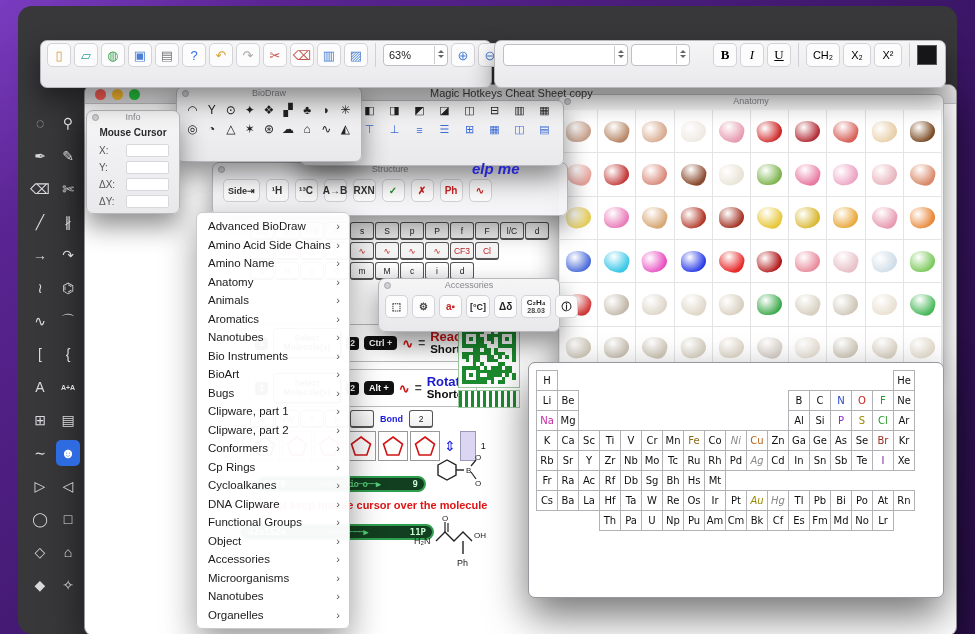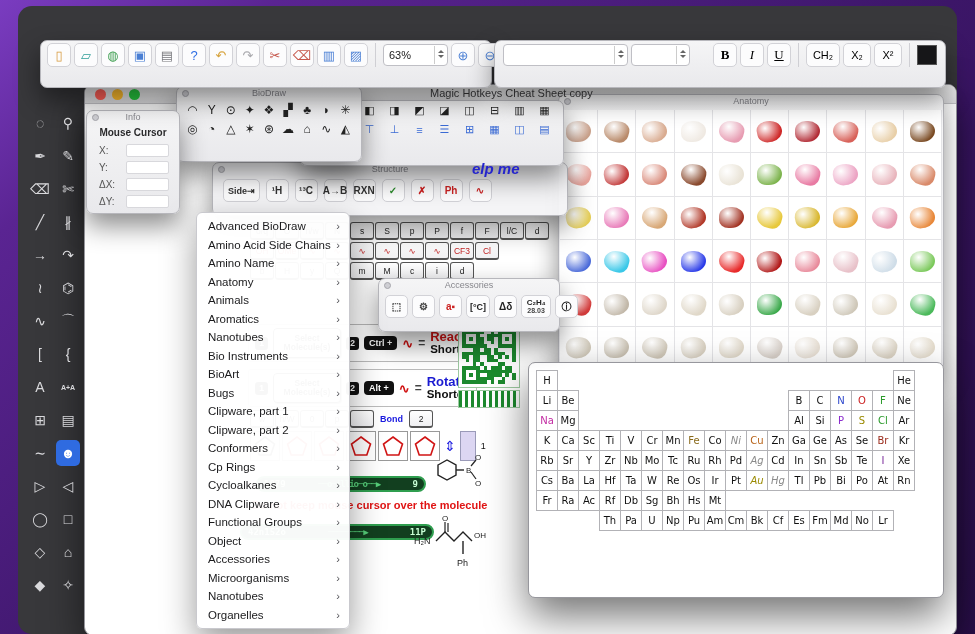--- a/index.html
+++ b/index.html
@@ -785,58 +785,58 @@
         <div class="pcell" style="color: rgb(138, 138, 138); font-style: italic;">Ag</div>
         <div class="pcell">Cd</div>
         <div class="pcell">In</div>
         <div class="pcell">Sn</div>
         <div class="pcell">Sb</div>
         <div class="pcell">Te</div>
         <div class="pcell" style="color: rgb(122, 42, 154);">I</div>
         <div class="pcell">Xe</div>
       </div>
       <div class="prow-el">
+        <div class="pcell">Fr</div>
+        <div class="pcell">Ra</div>
+        <div class="pcell">Ac</div>
+        <div class="pcell">Rf</div>
+        <div class="pcell">Db</div>
+        <div class="pcell">Sg</div>
+        <div class="pcell">Bh</div>
+        <div class="pcell">Hs</div>
+        <div class="pcell">Mt</div>
+        <div class="pcell empty"></div>
+        <div class="pcell empty"></div>
+        <div class="pcell empty"></div>
+        <div class="pcell empty"></div>
+        <div class="pcell empty"></div>
+        <div class="pcell empty"></div>
+        <div class="pcell empty"></div>
+        <div class="pcell empty"></div>
+        <div class="pcell empty"></div>
+      </div>
+      <div class="prow-el">
         <div class="pcell">Cs</div>
         <div class="pcell">Ba</div>
         <div class="pcell">La</div>
         <div class="pcell">Hf</div>
         <div class="pcell">Ta</div>
         <div class="pcell">W</div>
         <div class="pcell">Re</div>
         <div class="pcell">Os</div>
         <div class="pcell">Ir</div>
         <div class="pcell">Pt</div>
         <div class="pcell" style="color: rgb(154, 138, 0); font-style: italic;">Au</div>
         <div class="pcell" style="color: rgb(138, 138, 138); font-style: italic;">Hg</div>
         <div class="pcell">Tl</div>
         <div class="pcell">Pb</div>
         <div class="pcell">Bi</div>
         <div class="pcell">Po</div>
         <div class="pcell">At</div>
         <div class="pcell">Rn</div>
-      </div>
-      <div class="prow-el">
-        <div class="pcell">Fr</div>
-        <div class="pcell">Ra</div>
-        <div class="pcell">Ac</div>
-        <div class="pcell">Rf</div>
-        <div class="pcell">Db</div>
-        <div class="pcell">Sg</div>
-        <div class="pcell">Bh</div>
-        <div class="pcell">Hs</div>
-        <div class="pcell">Mt</div>
-        <div class="pcell empty"></div>
-        <div class="pcell empty"></div>
-        <div class="pcell empty"></div>
-        <div class="pcell empty"></div>
-        <div class="pcell empty"></div>
-        <div class="pcell empty"></div>
-        <div class="pcell empty"></div>
-        <div class="pcell empty"></div>
-        <div class="pcell empty"></div>
       </div>
       <div class="prow-el">
         <div class="pcell empty"></div>
         <div class="pcell empty"></div>
         <div class="pcell empty"></div>
         <div class="pcell">Th</div>
         <div class="pcell">Pa</div>
         <div class="pcell">U</div>
         <div class="pcell">Np</div>
         <div class="pcell">Pu</div>

